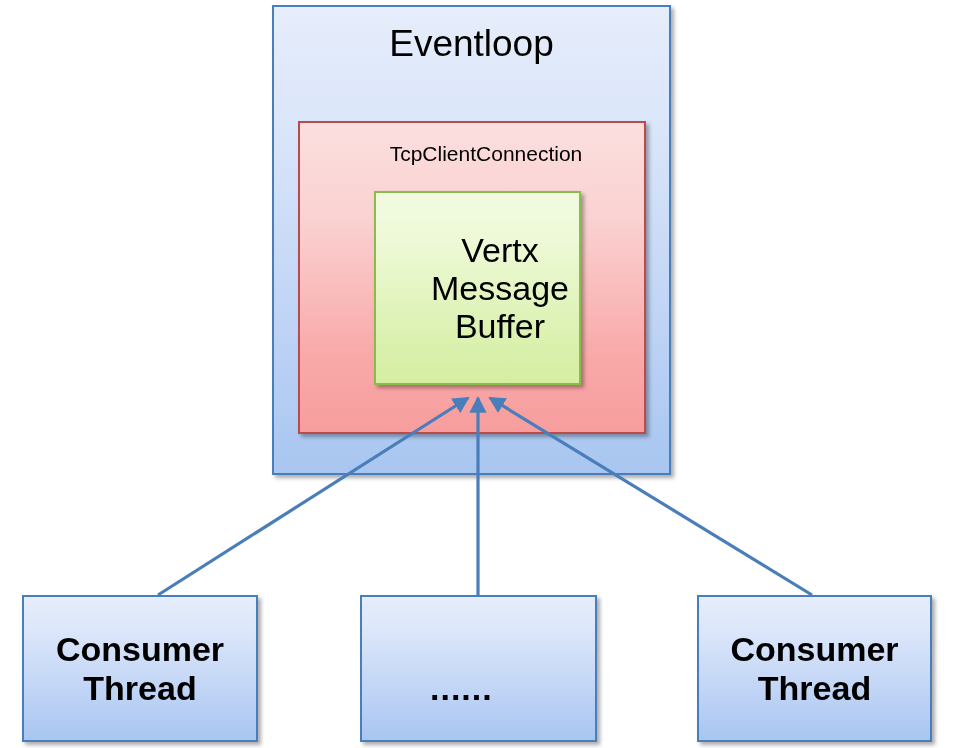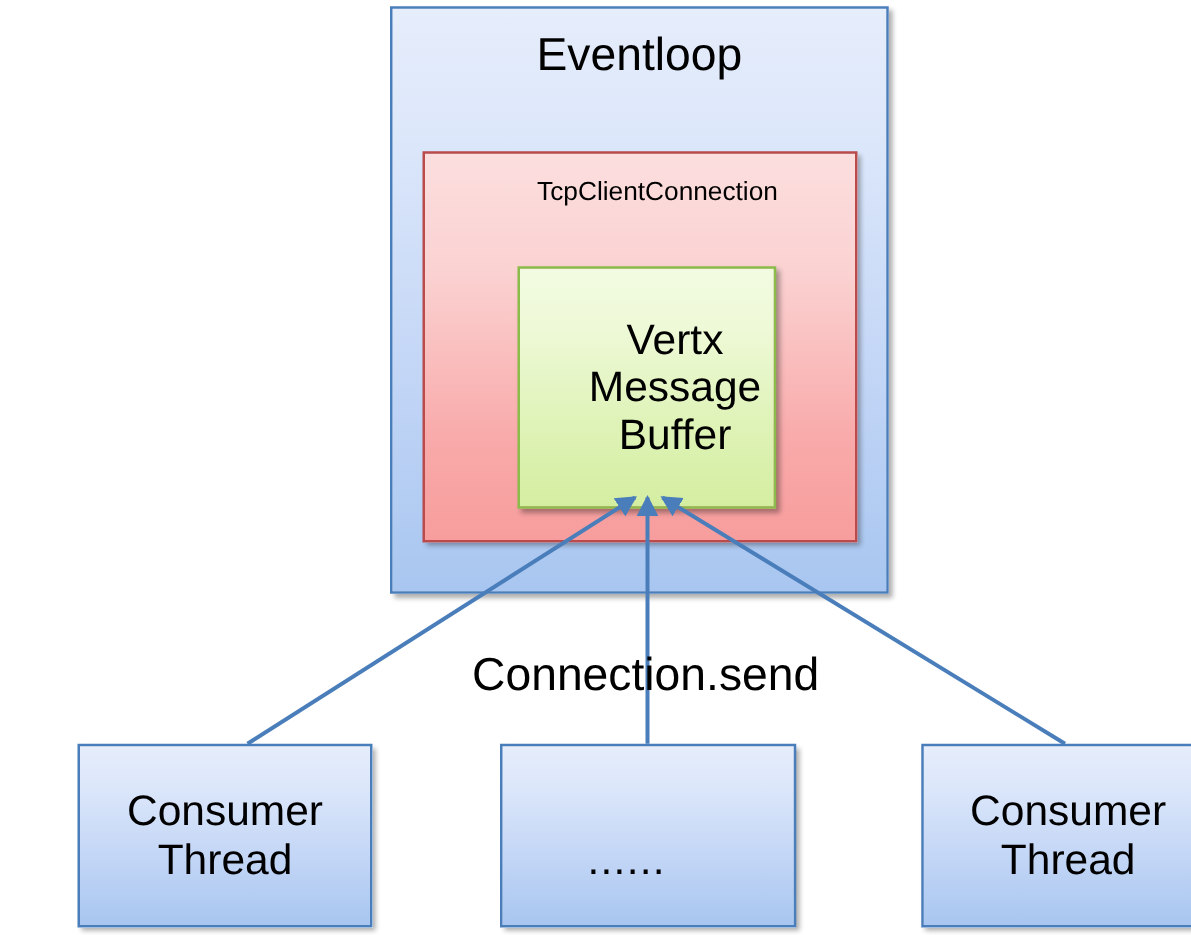--- a/index.html
+++ b/index.html
@@ -15,21 +15,20 @@
     font-family: "Liberation Sans", sans-serif;
     color: #000000;
   }
 
   #diagram-canvas {
     position: absolute;
     left: 0;
     top: 0;
     width: 755px;
     height: 748px;
-    margin-left: 40px;
   }
 
   
   .box {
     position: absolute;
     box-sizing: border-box;
     display: flex;
     align-items: center;
     justify-content: center;
     text-align: center;
@@ -72,41 +71,41 @@
     align-items: flex-start;
     padding-top: 19px;
   }
   #tcp-connection-label {
     font-size: 21px;
     width: 100%;
     padding-left: 28px;
   }
 
   #vertx-buffer-box {
-    left: 374px; top: 213px;
+    left: 374px; top: 191px;
     width: 207px; height: 194px;
     align-items: center;
     padding-left: 45px;
   }
   #vertx-buffer-label {
     font-size: 34px;
     width: 100%;
     white-space: pre-line;
   }
 
   .consumer-box {
     top: 595px;
     height: 147px;
     font-size: 34px;
   }
   #consumer-thread-left  { left: 22px;  width: 236px; }
   #consumer-dots-middle  { left: 360px; width: 237px; }
   #consumer-thread-right { left: 697px; width: 235px; }
 
-  .consumer-box .box-label { width: 100%; white-space: pre-line; }
+  .consumer-box .box-label { width: 100%; white-space: pre-line; font-weight: bold; }
 
   #consumer-dots-middle { align-items: flex-start; justify-content: flex-start; }
   #consumer-dots-middle .box-label {
     margin-top: 72px;
     margin-left: 68px;
     font-size: 34px;
     letter-spacing: 1px;
     text-align: left;
     width: auto;
   }
@@ -151,21 +150,20 @@
     <defs>
       <marker id="arrowhead" markerWidth="6" markerHeight="6" refX="4.6" refY="3" orient="auto" markerUnits="strokeWidth">
         <path d="M0,0.3 L5.2,3 L0,5.7 z" fill="#4a7ebb"></path>
       </marker>
     </defs>
     <line x1="158" y1="595" x2="468" y2="398" stroke="#4a7ebb" stroke-width="3.2" marker-end="url(#arrowhead)"></line>
     <line x1="478" y1="595" x2="478" y2="398" stroke="#4a7ebb" stroke-width="3.2" marker-end="url(#arrowhead)"></line>
     <line x1="812" y1="595" x2="490" y2="398" stroke="#4a7ebb" stroke-width="3.2" marker-end="url(#arrowhead)"></line>
   </svg>
 
-  <div id="connection-send-label">Connection.send</div>
 
   <div class="box box-blue consumer-box" id="consumer-thread-left">
     <div class="box-label">Consumer
 Thread</div>
   </div>
 
   <div class="box box-blue consumer-box" id="consumer-dots-middle">
     <div class="box-label">......</div>
   </div>
 

